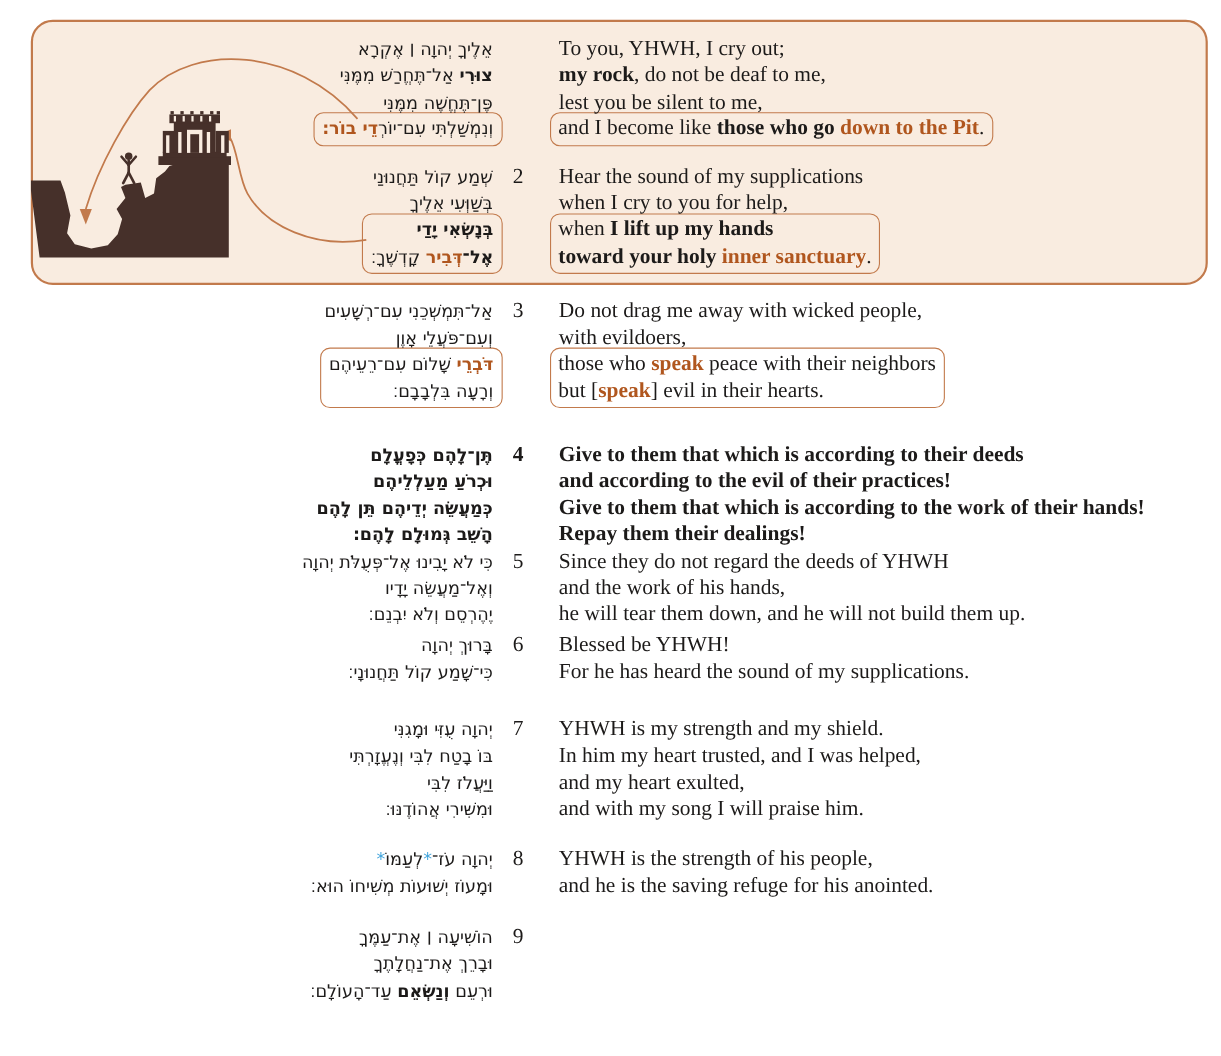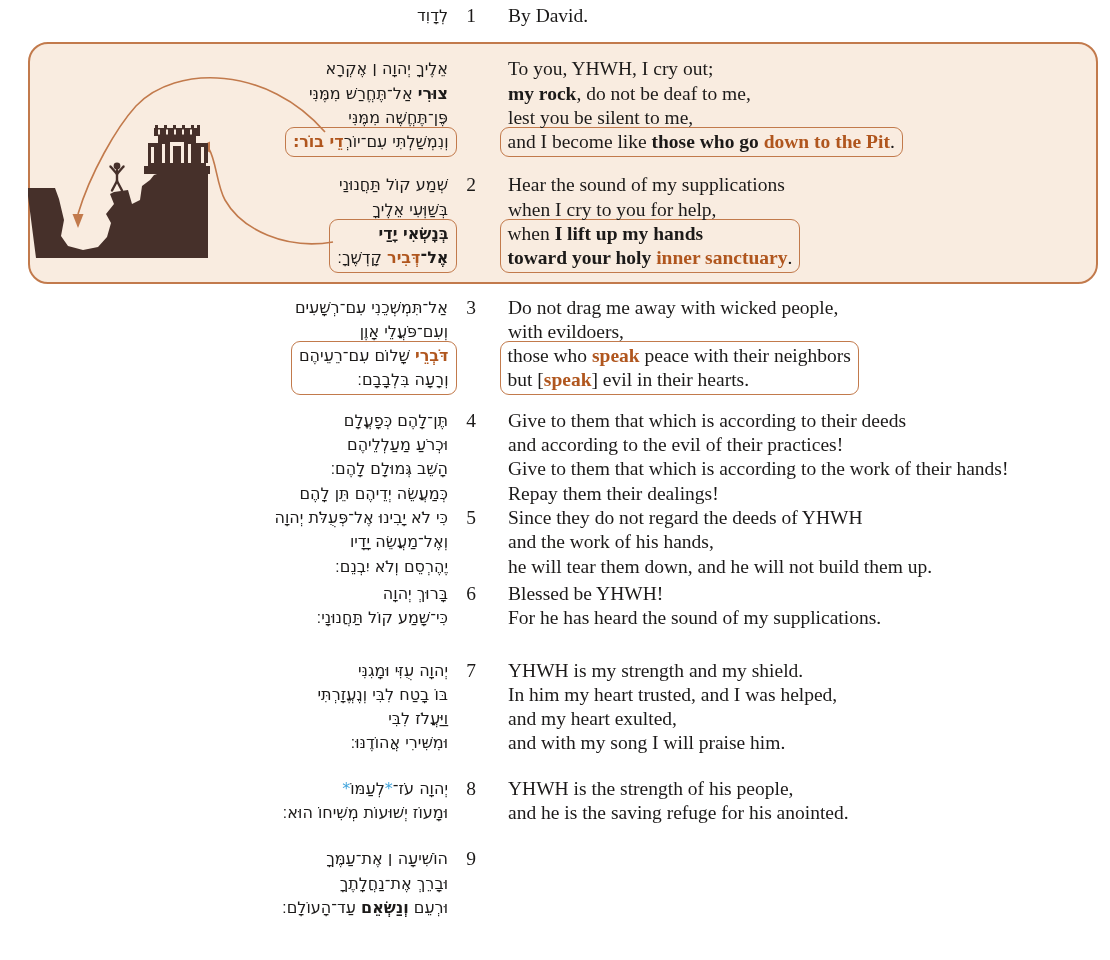--- a/index.html
+++ b/index.html
@@ -35,47 +35,36 @@
   .bigbox{
     position:relative;
     margin:14px 12px 8px 28px;
     border:2px solid var(--accent,#c27a4c);
     border-radius:20px;
     background:var(--boxbg,#f9ece0);
     padding:13px 0 12px 0;
   }
   .bigbox .verse.v2{margin-top:20px;}
   .verse.v3{margin-top:12px;}
-  .verse.v4{margin-top:17px;}
+  .verse.v4{margin-top:34px;font-weight:bold;}
   .verse.v5{}
   .verse.v6{margin-top:3px;}
   .verse.v7{margin-top:28px;}
   .verse.v8{margin-top:21px;}
   .verse.v9{margin-top:22px;}
   #illustration{
     position:absolute;left:-2px;top:-2px;width:560px;height:243px;
     pointer-events:none;
   }
 </style>
 </head>
 <body>
 
 <div class="page">
 
-  <div id="heading-mount">
-      <div class="row verse v1">
-        <div class="heb">
-          <div class="line"><span>לְדָוִד</span></div>
-        </div>
-        <div class="num">1</div>
-        <div class="eng">
-          <div class="line"><span>By David.</span></div>
-        </div>
-      </div>
-    </div>
 
   <div class="bigbox">
     <svg id="illustration" viewBox="0 0 560 243">
 
       <g>
         <path d="M297,90 C240,24 148,22 108,64 C88,86 62,132 50,172" fill="none" stroke="var(--accent,#c27a4c)" stroke-width="1.6"></path>
         <polygon points="50,186 44.5,172 55.5,172" fill="var(--accent,#c27a4c)"></polygon>
       </g>
       <g>
         <path d="M305,200 C258,208 214,188 197,158 C189,144 188,118 181,107" fill="none" stroke="var(--accent,#c27a4c)" stroke-width="1.6"></path>
@@ -178,22 +167,22 @@
           <div class="obox">
             <div class="line"><span>those who </span><span class="b o">speak</span><span> peace with their neighbors</span></div>
             <div class="line"><span>but [</span><span class="b o">speak</span><span>] evil in their hearts.</span></div>
           </div>
         </div>
       </div>
       <div class="row verse v4">
         <div class="heb">
           <div class="line"><span>תֶּן־לָהֶם כְּפָעֳלָם</span></div>
           <div class="line"><span>וּכְרֹעַ מַעַלְלֵיהֶם</span></div>
+          <div class="line"><span>כְּמַעֲשֵׂה יְדֵיהֶם תֵּן לָהֶם</span></div>
           <div class="line"><span>הָשֵׁב גְּמוּלָם לָהֶם׃</span></div>
-          <div class="line"><span>כְּמַעֲשֵׂה יְדֵיהֶם תֵּן לָהֶם</span></div>
         </div>
         <div class="num">4</div>
         <div class="eng">
           <div class="line"><span>Give to them that which is according to their deeds</span></div>
           <div class="line"><span>and according to the evil of their practices!</span></div>
           <div class="line"><span>Give to them that which is according to the work of their hands!</span></div>
           <div class="line"><span>Repay them their dealings!</span></div>
         </div>
       </div>
       <div class="row verse v5">

